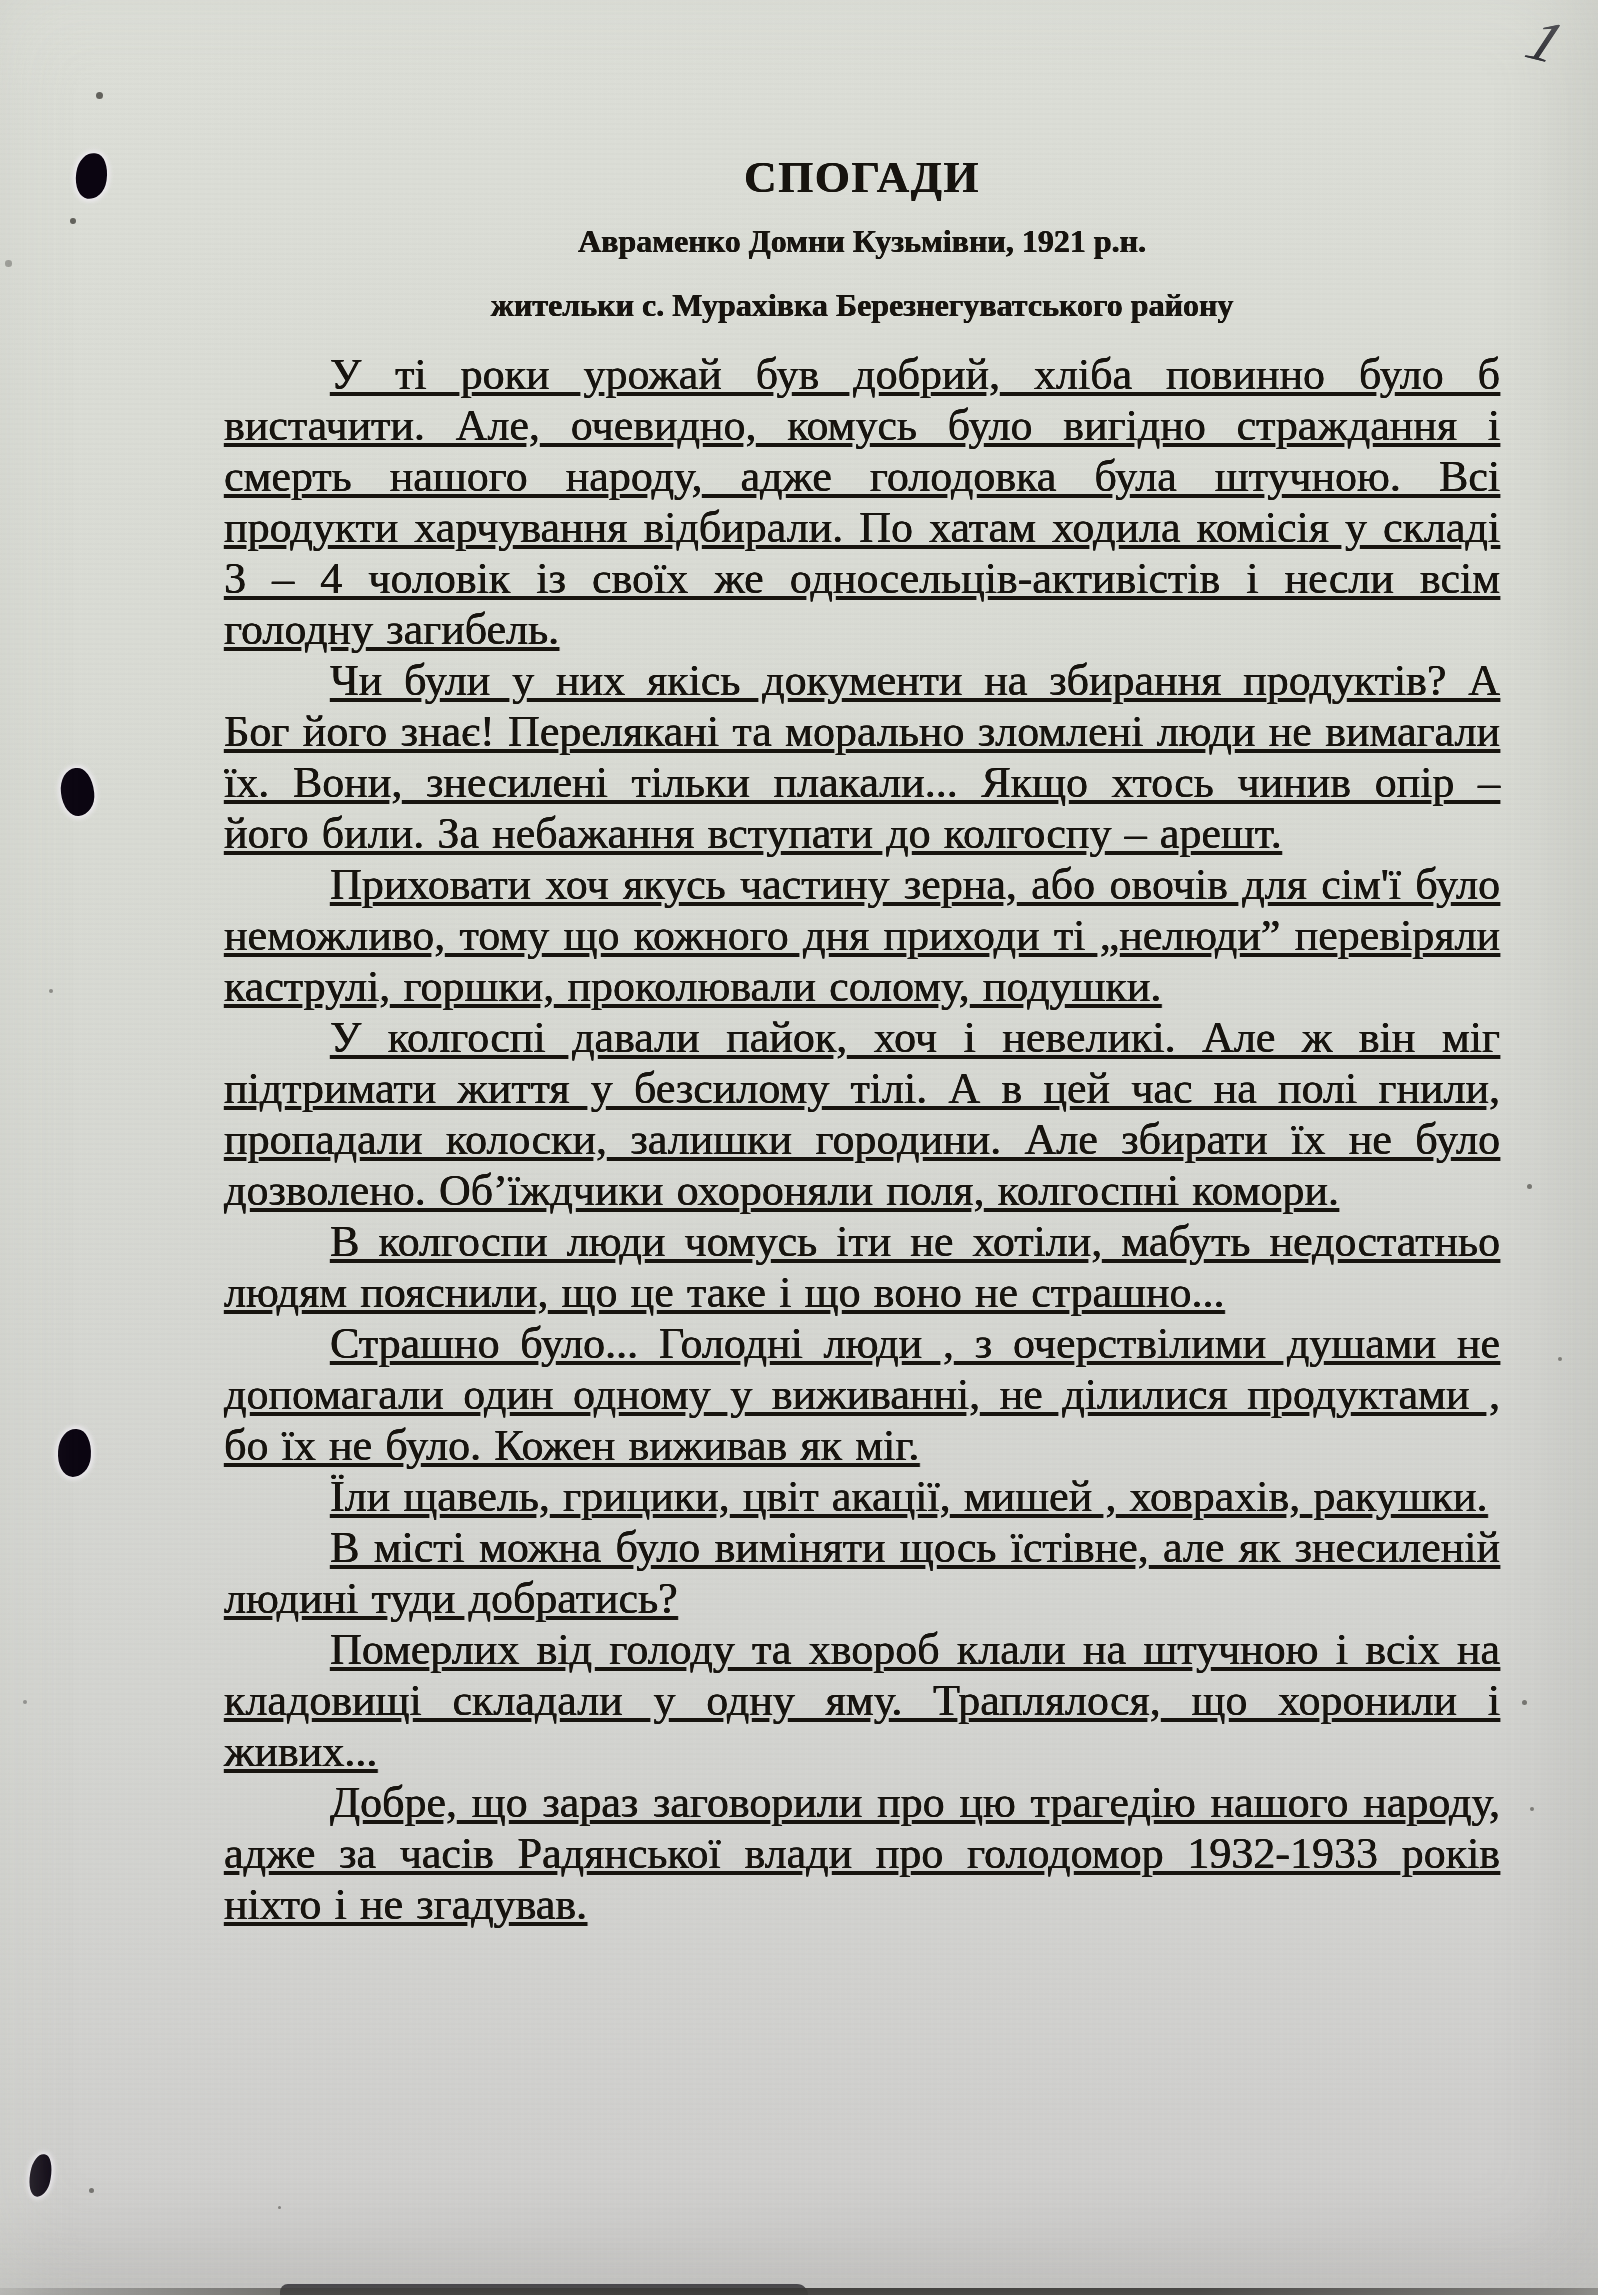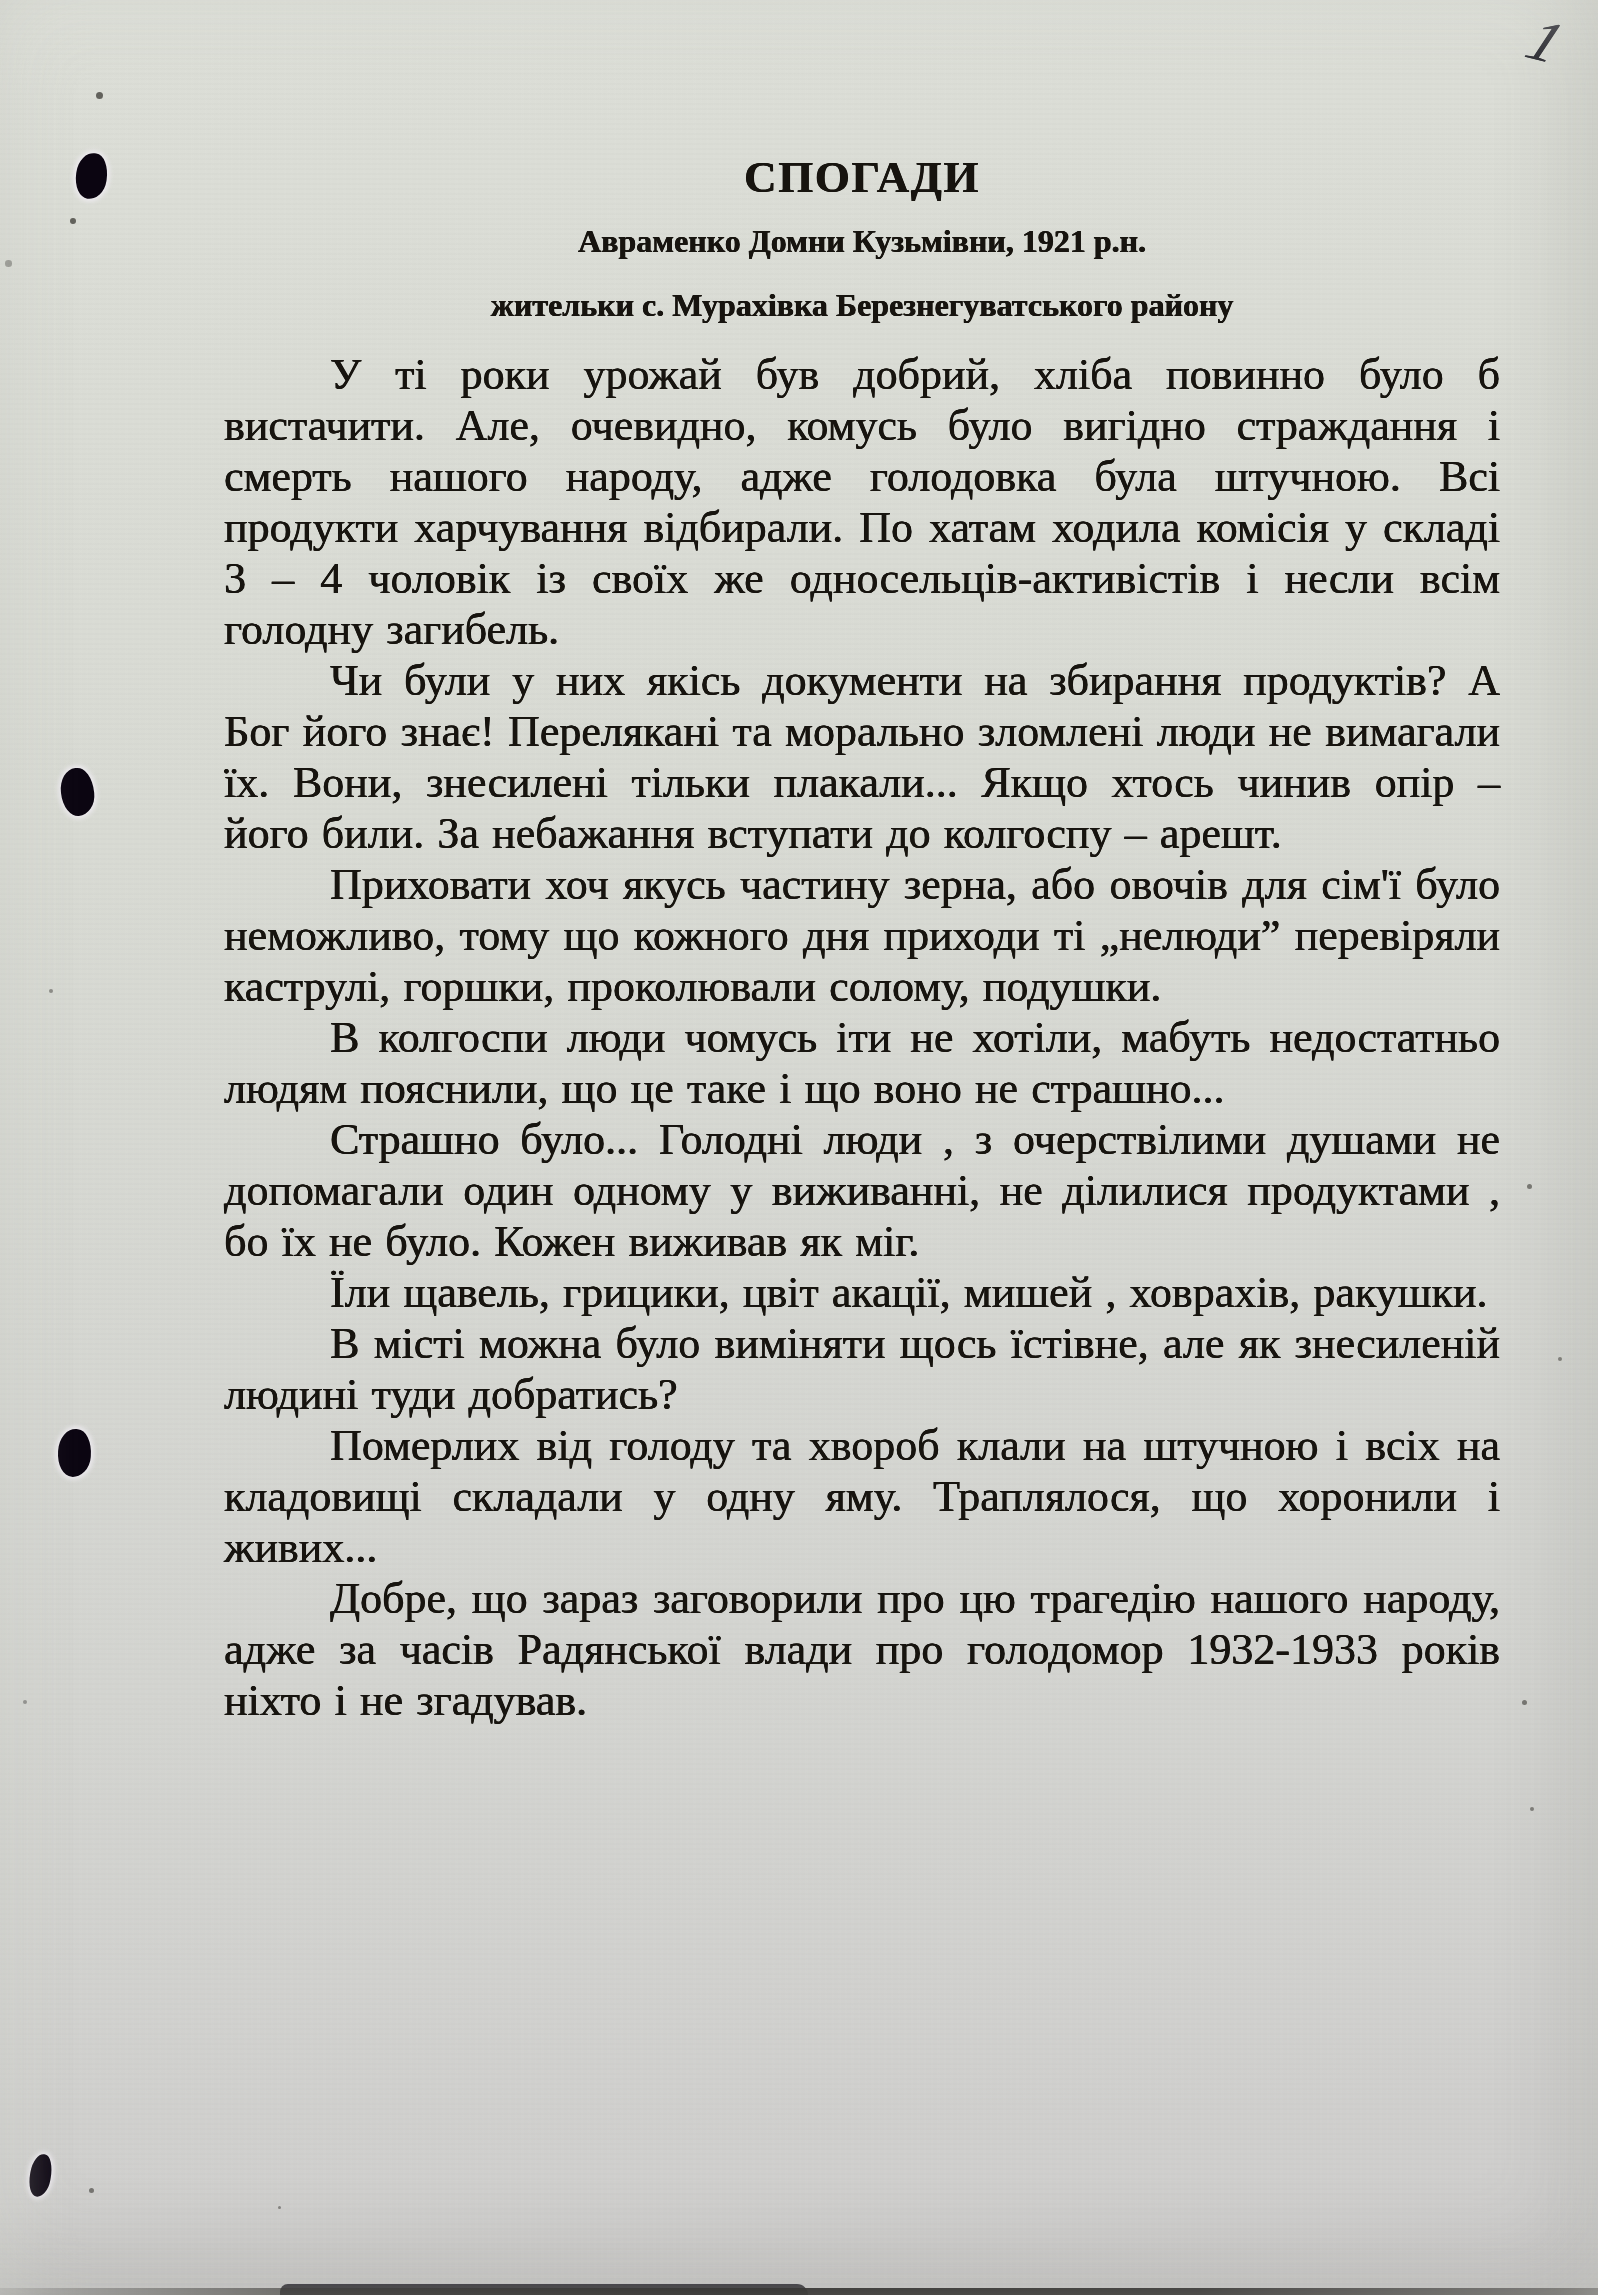--- a/index.html
+++ b/index.html
@@ -41,20 +41,21 @@
   .doc-header .sub-line {
     font-size: 32px; line-height: 64px;
   }
   .doc-body {
     margin-top: 12.4px;
     font-size: 44px;
     line-height: 51px;
     text-align: justify;
     word-spacing: 0.05em;
     text-shadow: 0.4px 0 0 currentColor, -0.2px 0 0 currentColor;
+    text-decoration: underline;
   }
   .doc-body p { margin: 0; text-indent: 106px; }
 
   .page-number {
     position: absolute;
     left: 1530px; top: 6.6px;
     font-size: 59px;
     font-style: italic;
     color: #2c2c33;
     transform: rotate(14deg) skewX(-10deg);
@@ -137,20 +138,21 @@
     <div class="doc-header">
       <div class="title-line">СПОГАДИ</div>
       <div class="sub-line">Авраменко Домни Кузьмівни, 1921 р.н.</div>
       <div class="sub-line">жительки с. Мурахівка Березнегуватського району</div>
     </div>
 
     <div class="doc-body">
       <p>У ті роки урожай був добрий, хліба повинно було б вистачити. Але, очевидно, комусь було вигідно страждання і смерть нашого народу, адже голодовка була штучною. Всі продукти харчування відбирали. По хатам ходила комісія у складі 3 – 4 чоловік із своїх же односельців-активістів і несли всім голодну загибель.</p>
       <p>Чи були у них якісь документи на збирання продуктів? А Бог його знає! Перелякані та морально зломлені люди не вимагали їх. Вони, знесилені тільки плакали... Якщо хтось чинив опір – його били. За небажання вступати до колгоспу – арешт.</p>
       <p>Приховати хоч якусь частину зерна, або овочів для сім'ї було неможливо, тому що кожного дня приходи ті „нелюди” перевіряли каструлі, горшки, проколювали солому, подушки.</p>
+      <p>У колгоспі давали пайок, хоч і невеликі. Але ж він міг підтримати життя у безсилому тілі. А в цей час на полі гнили, пропадали колоски, залишки городини. Але збирати їх не було дозволено. Об’їждчики охороняли поля, колгоспні комори.</p>
       <p>В колгоспи люди чомусь іти не хотіли, мабуть недостатньо людям пояснили, що це таке і що воно не страшно...</p>
       <p>Страшно було... Голодні люди , з очерствілими душами не допомагали один одному у виживанні, не ділилися продуктами , бо їх не було. Кожен виживав як міг.</p>
       <p>Їли щавель, грицики, цвіт акації, мишей , ховрахів, ракушки.</p>
       <p>В місті можна було виміняти щось їстівне, але як знесиленій людині туди добратись?</p>
       <p>Померлих від голоду та хвороб клали на штучною і всіх на кладовищі складали у одну яму. Траплялося, що хоронили і живих...</p>
       <p>Добре, що зараз заговорили про цю трагедію нашого народу, адже за часів Радянської влади про голодомор 1932-1933 років ніхто і не згадував.</p>
     </div>
 
   </div>
 

